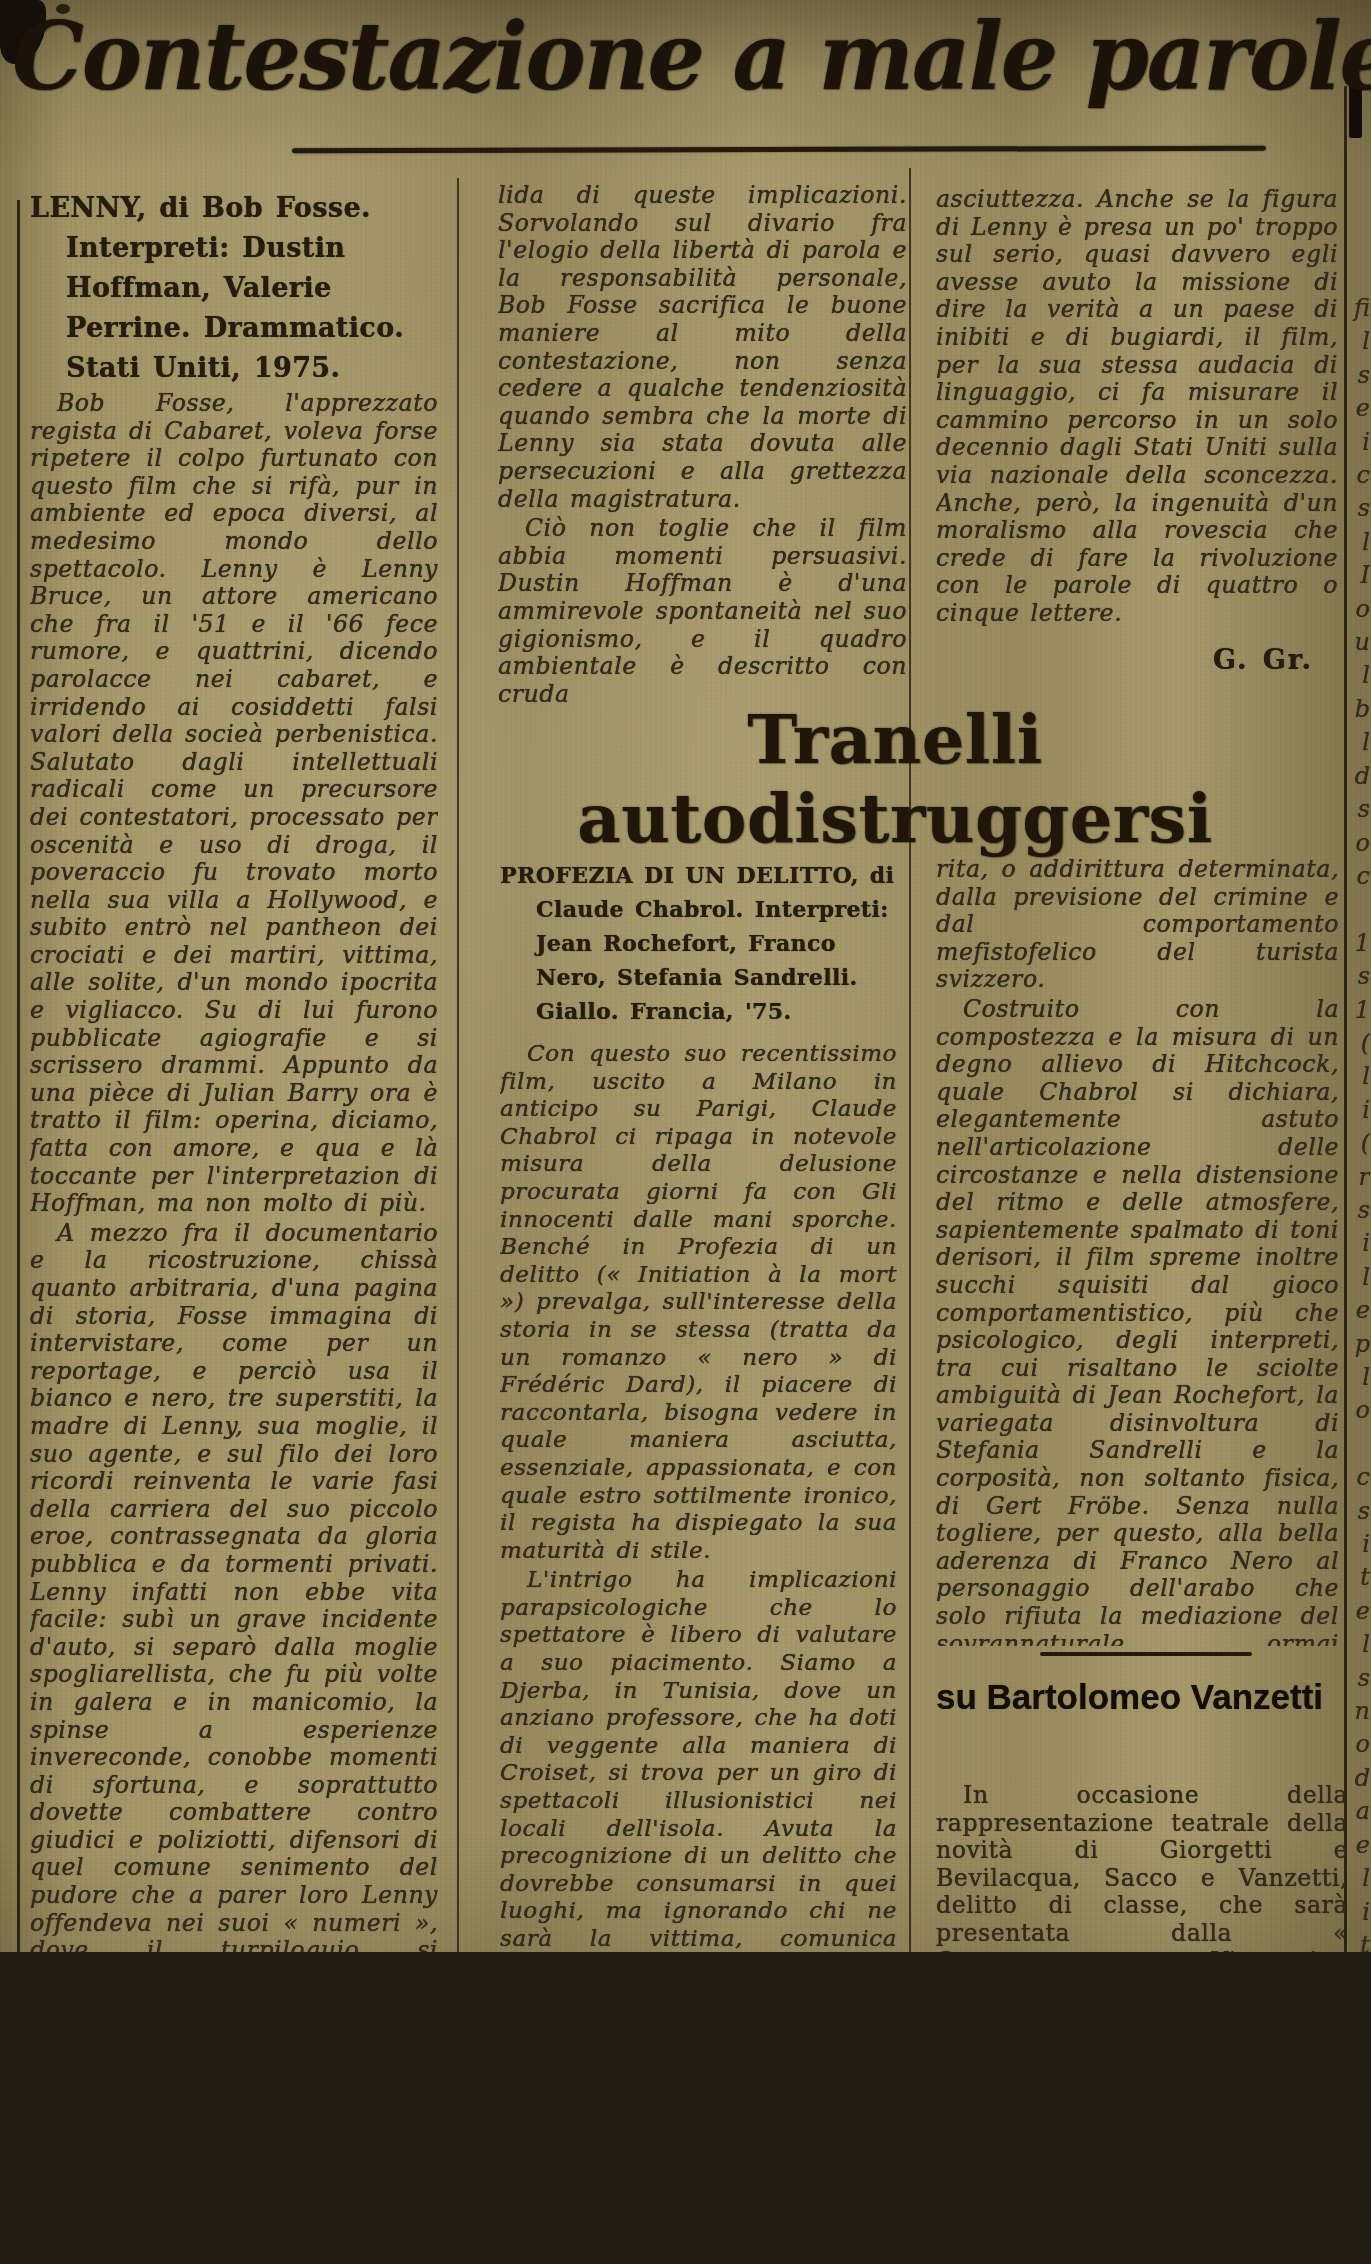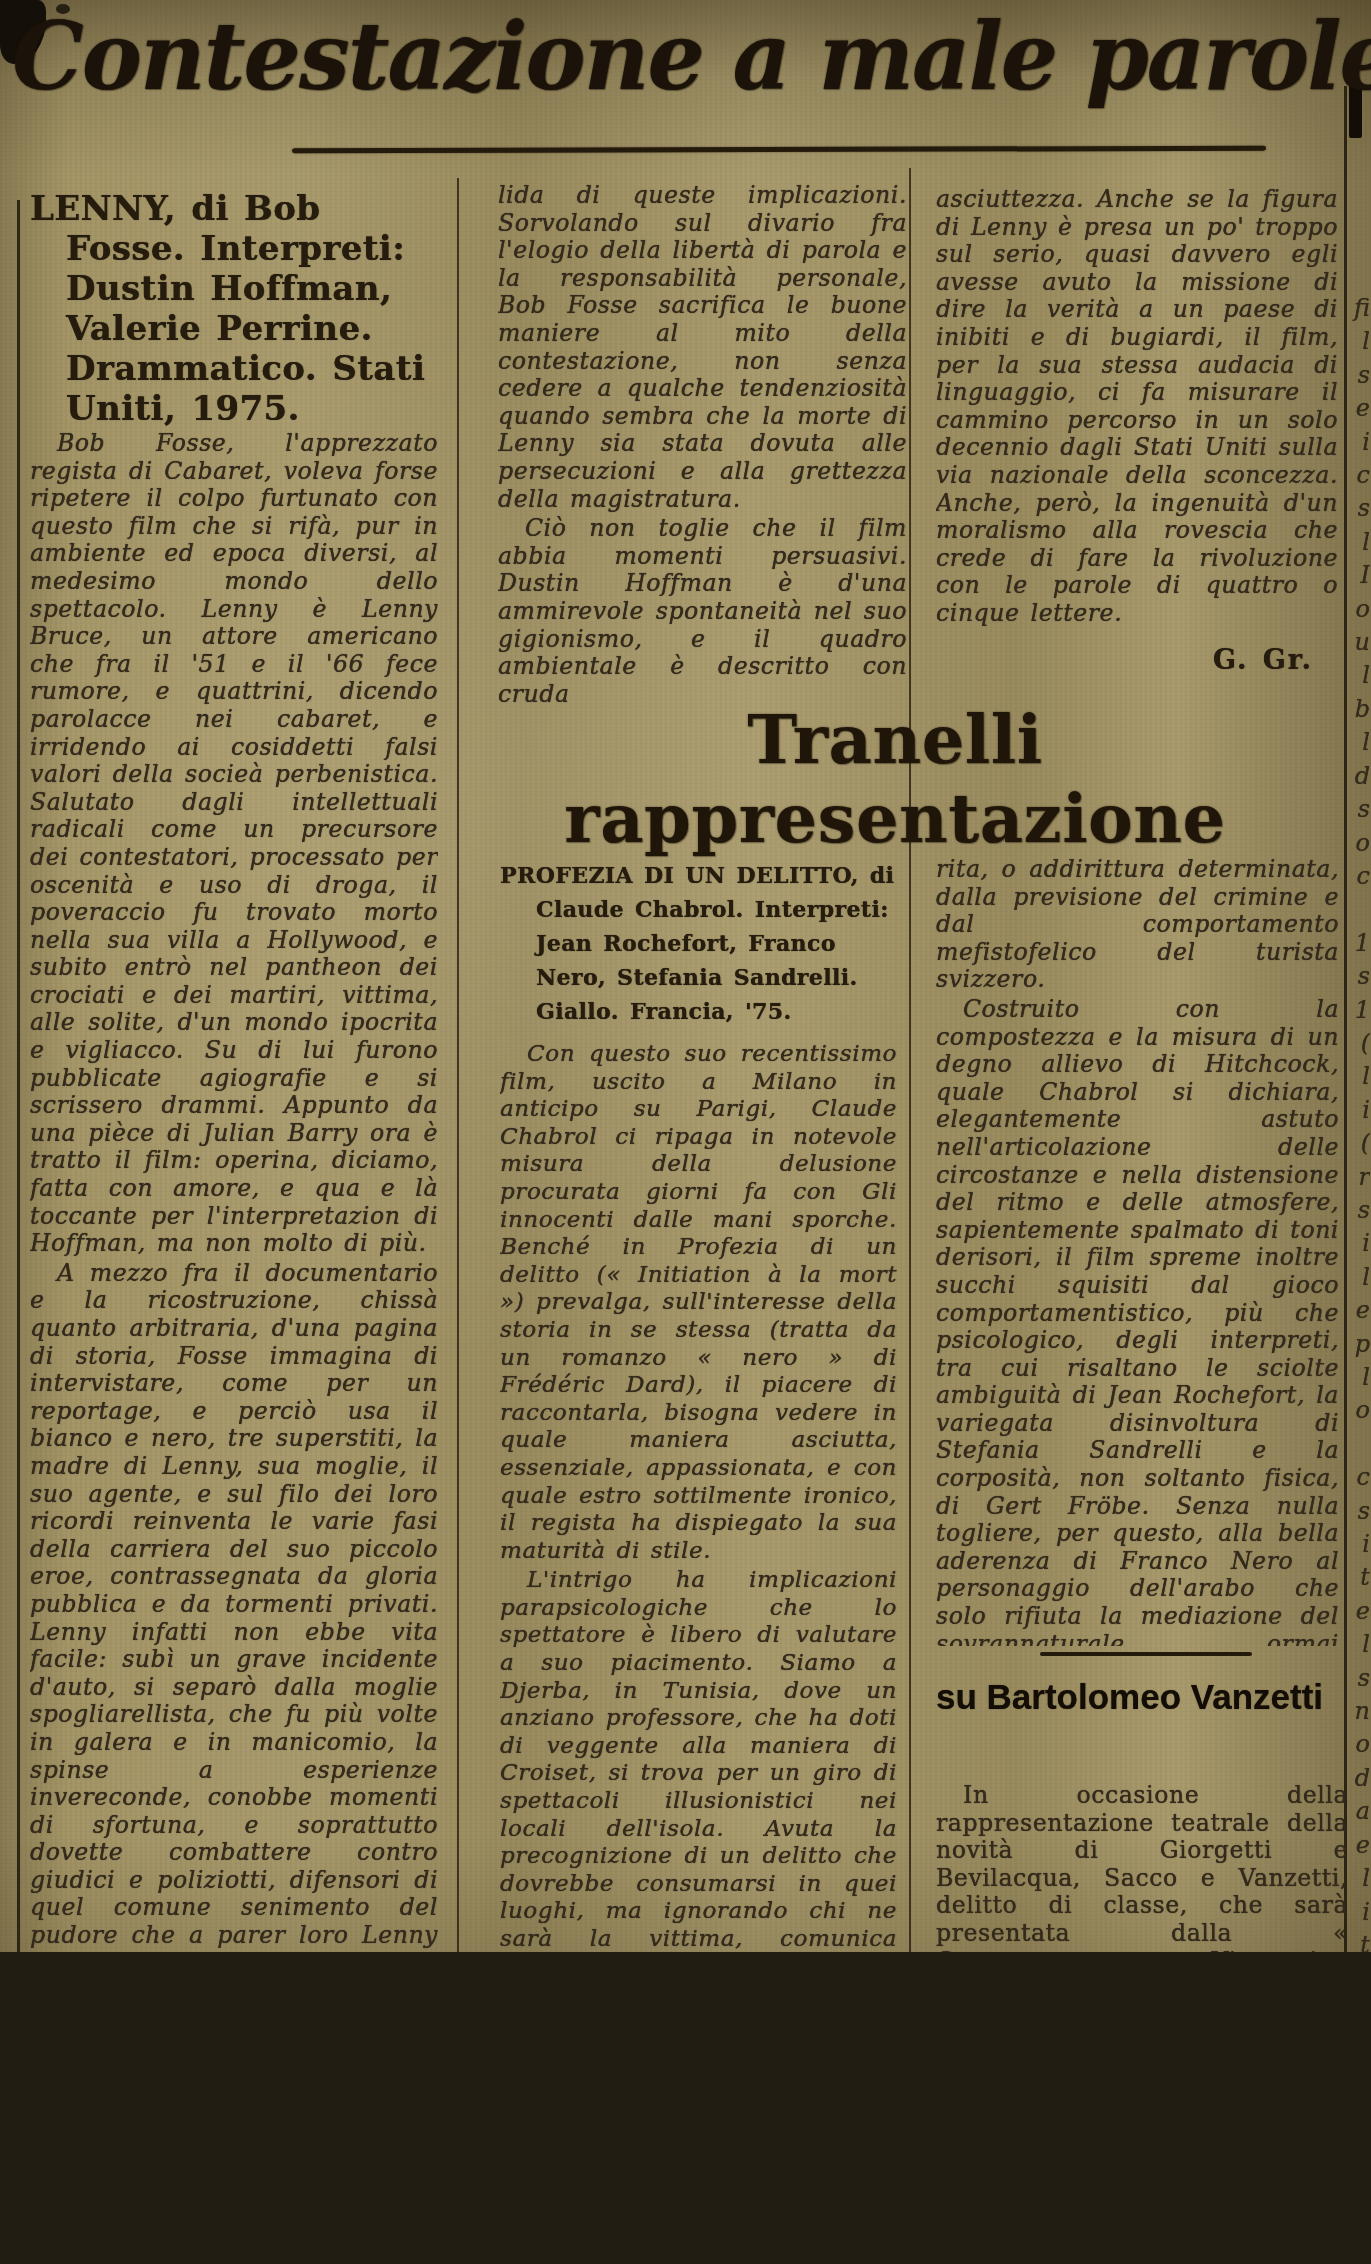--- a/index.html
+++ b/index.html
@@ -23,21 +23,21 @@
   }
   .headline-underline{position:absolute;left:292px;top:147px;width:974px;height:5px;
     background:#241a0c;transform:rotate(-.15deg);border-radius:3px;box-shadow:0 0 2px rgba(0,0,0,.5);}
   .col{position:absolute;text-align:justify;font-size:23.5px;line-height:27.6px;
     word-spacing:3px;letter-spacing:.6px;hyphens:auto;
     text-shadow:0 0 .7px rgba(43,35,24,.9), .4px .4px .8px rgba(43,35,24,.4);}
   .col p{margin:0 0 2px 0;font-style:italic;}
   .col.roman p{font-style:normal;}
   .col p.ind{text-indent:27px;}
   .credits{font-weight:bold;font-style:normal !important;text-align:left;
-    font-size:34px;line-height:40px;letter-spacing:.4px;color:#261c0e;
+    font-size:27px;line-height:40px;letter-spacing:.4px;color:#261c0e;
     padding-left:36px;text-indent:-36px;margin:0 0 10px 0;}
   .credits.c2{font-size:22px;line-height:34px;margin-bottom:12px;}
   .sig{display:block;text-align:right;font-style:normal;font-weight:bold;
     font-size:27px;color:#261c0e;letter-spacing:2px;margin-top:18px;}
   #col-a1-3 .sig{padding-right:25px;}
   #col-a1-1{left:30px;top:188px;width:408px;height:2072px;overflow:hidden;}
   #col-a1-2{left:498px;top:182px;width:409px;height:540px;overflow:hidden;}
   #col-a1-3{left:936px;top:186px;width:402px;height:520px;overflow:hidden;}
   #col-a2-1{left:500px;top:858px;width:397px;height:1402px;overflow:hidden;font-size:23px;}
   #col-a2-2{left:936px;top:856px;width:403px;height:790px;overflow:hidden;}
@@ -90,21 +90,21 @@
   <div class="col" id="col-a1-2">
     <p>lida di queste implicazioni. Sorvolando sul divario fra l'elogio della libertà di parola e la responsabilità personale, Bob Fosse sacrifica le buone maniere al mito della contestazione, non senza cedere a qualche tendenziosità quando sembra che la morte di Lenny sia stata dovuta alle persecuzioni e alla grettezza della magistratura.</p>
     <p class="ind">Ciò non toglie che il film abbia momenti persuasivi. Dustin Hoffman è d'una ammirevole spontaneità nel suo gigionismo, e il quadro ambientale è descritto con cruda</p>
   </div>
 
   <div class="col" id="col-a1-3">
     <p>asciuttezza. Anche se la figura di Lenny è presa un po' troppo sul serio, quasi davvero egli avesse avuto la missione di dire la verità a un paese di inibiti e di bugiardi, il film, per la sua stessa audacia di linguaggio, ci fa misurare il cammino percorso in un solo decennio dagli Stati Uniti sulla via nazionale della sconcezza. Anche, però, la ingenuità d'un moralismo alla rovescia che crede di fare la rivoluzione con le parole di quattro o cinque lettere.</p>
     <span class="sig">G. Gr.</span>
   </div>
 
-  <div class="headline-2">Tranelli rappresentazione</div>
+  <div class="headline-2">Tranelli autodistruggersi</div>
 
   <div class="col" id="col-a2-1">
     <p class="credits c2">PROFEZIA DI UN DELITTO, di Claude Chabrol. Interpreti: Jean Rochefort, Franco Nero, Stefania Sandrelli. Giallo. Francia, '75.</p>
     <p class="ind">Con questo suo recentissimo film, uscito a Milano in anticipo su Parigi, Claude Chabrol ci ripaga in notevole misura della delusione procurata giorni fa con Gli innocenti dalle mani sporche. Benché in Profezia di un delitto (« Initiation à la mort ») prevalga, sull'interesse della storia in se stessa (tratta da un romanzo « nero » di Frédéric Dard), il piacere di raccontarla, bisogna vedere in quale maniera asciutta, essenziale, appassionata, e con quale estro sottilmente ironico, il regista ha dispiegato la sua maturità di stile.</p>
     <p class="ind">L'intrigo ha implicazioni parapsicologiche che lo spettatore è libero di valutare a suo piacimento. Siamo a Djerba, in Tunisia, dove un anziano professore, che ha doti di veggente alla maniera di Croiset, si trova per un giro di spettacoli illusionistici nei locali dell'isola. Avuta la precognizione di un delitto che dovrebbe consumarsi in quei luoghi, ma ignorando chi ne sarà la vittima, comunica casualmente la sua profezia ad un turista svizzero. D'altro canto si seguono i casi di una coppia di giovani coniugi in crisi sentimentale: lui un ingegnere tunisino che inganna la moglie con una vecchia amica, lei un'italiana insofferente per tutto ciò che è arabo, marito compreso. Dopo un intreccio di rapporti tra le cinque persone, la premonizione del medium si avvererà (su quale dei personaggi non è lecito rivelare), ma non si sa quanto favo-</p>
   </div>
 
   <div class="col" id="col-a2-2">
     <p>rita, o addirittura determinata, dalla previsione del crimine e dal comportamento mefistofelico del turista svizzero.</p>
     <p class="ind">Costruito con la compostezza e la misura di un degno allievo di Hitchcock, quale Chabrol si dichiara, elegantemente astuto nell'articolazione delle circostanze e nella distensione del ritmo e delle atmosfere, sapientemente spalmato di toni derisori, il film spreme inoltre succhi squisiti dal gioco comportamentistico, più che psicologico, degli interpreti, tra cui risaltano le sciolte ambiguità di Jean Rochefort, la variegata disinvoltura di Stefania Sandrelli e la corposità, non soltanto fisica, di Gert Fröbe. Senza nulla togliere, per questo, alla bella aderenza di Franco Nero al personaggio dell'arabo che solo rifiuta la mediazione del sovrannaturale, ormai trasferita al mondo occidentale.</p>

